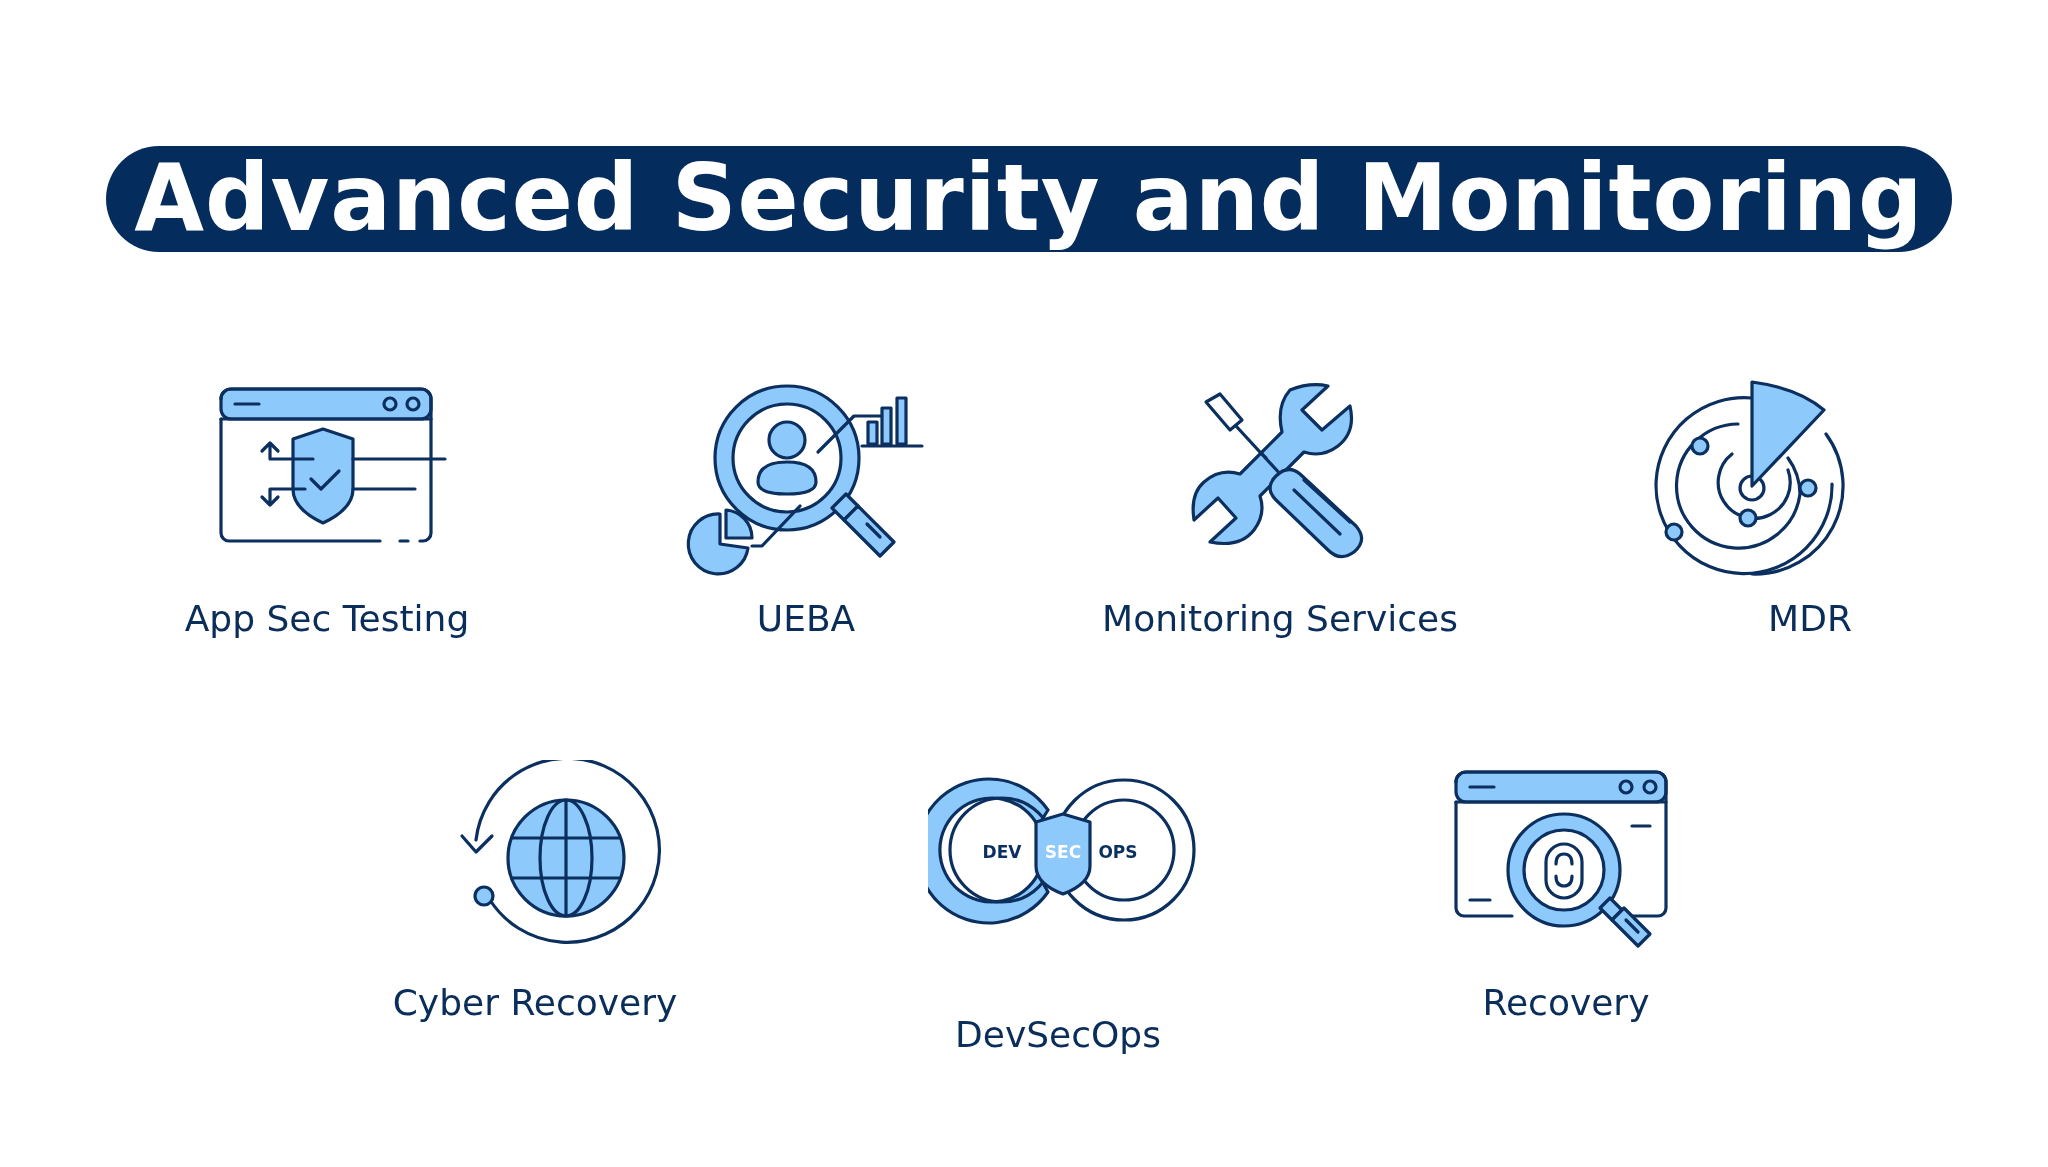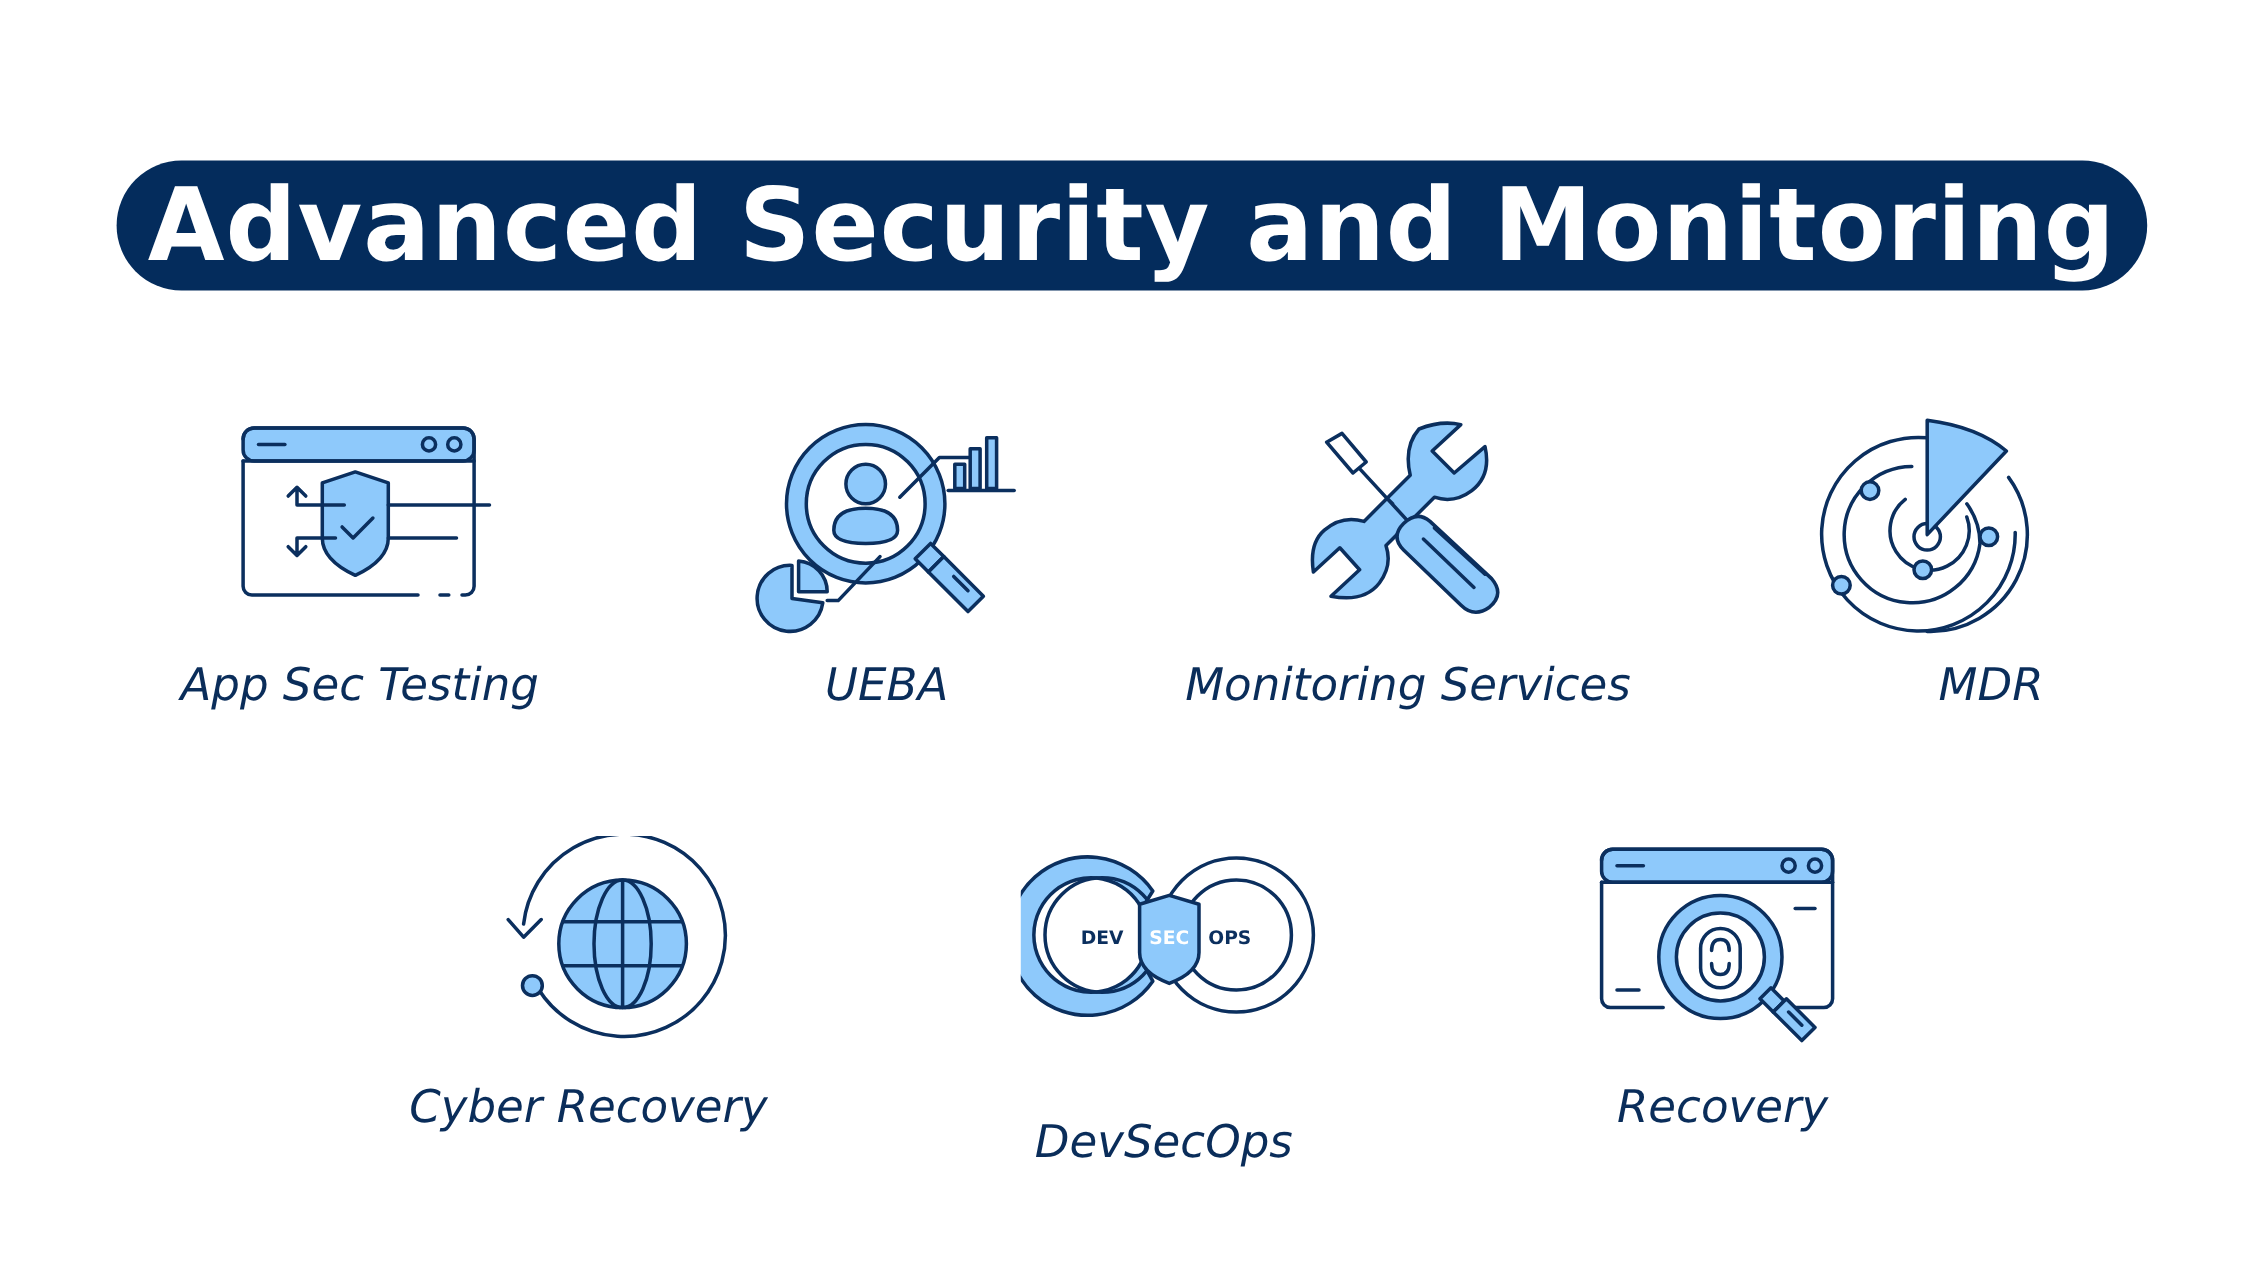--- a/index.html
+++ b/index.html
@@ -1,28 +1,28 @@
 <!DOCTYPE html>
 <html><head>
 <meta charset="utf-8">
 <style>
   html, body { margin: 0; padding: 0; background: #ffffff; }
   body { width: 2048px; height: 1167px; position: relative; overflow: hidden; font-family: "Liberation Sans", sans-serif; }
   .banner {
-    position: absolute; left: 106px; top: 146px; width: 1846px; height: 118px;
+    position: absolute; left: 106px; top: 146px; width: 1846px; height: 106px;
     background: #042c5c; border-radius: 59px;
     display: flex; align-items: center; justify-content: center;
   }
   .banner-title {
     color: #ffffff; font-family: "DejaVu Sans", sans-serif; font-weight: bold;
     font-size: 92px; letter-spacing: 1px; line-height: 1; transform: scaleX(0.98);
   }
   .label {
-    color: #0a2d5a; font-family: "DejaVu Sans", sans-serif; font-size: 41px;
-    white-space: nowrap; position: absolute; transform: translateX(-50%); font-style: italic;
+    color: #0a2d5a; font-family: "DejaVu Sans", sans-serif; font-size: 36px;
+    white-space: nowrap; position: absolute; transform: translateX(-50%);
   }
   .s { stroke: #0b2f5e; stroke-width: 3.2; fill: none; stroke-linecap: round; stroke-linejoin: round; }
   .f { fill: #8ec9fb; stroke: #0b2f5e; stroke-width: 3.2; stroke-linejoin: round; }
   .w { fill: #ffffff; stroke: #0b2f5e; stroke-width: 3.2; stroke-linejoin: round; }
 </style>
 </head>
 <body>
 
 <div class="banner">
   <div class="banner-title">Advanced Security and Monitoring</div>

